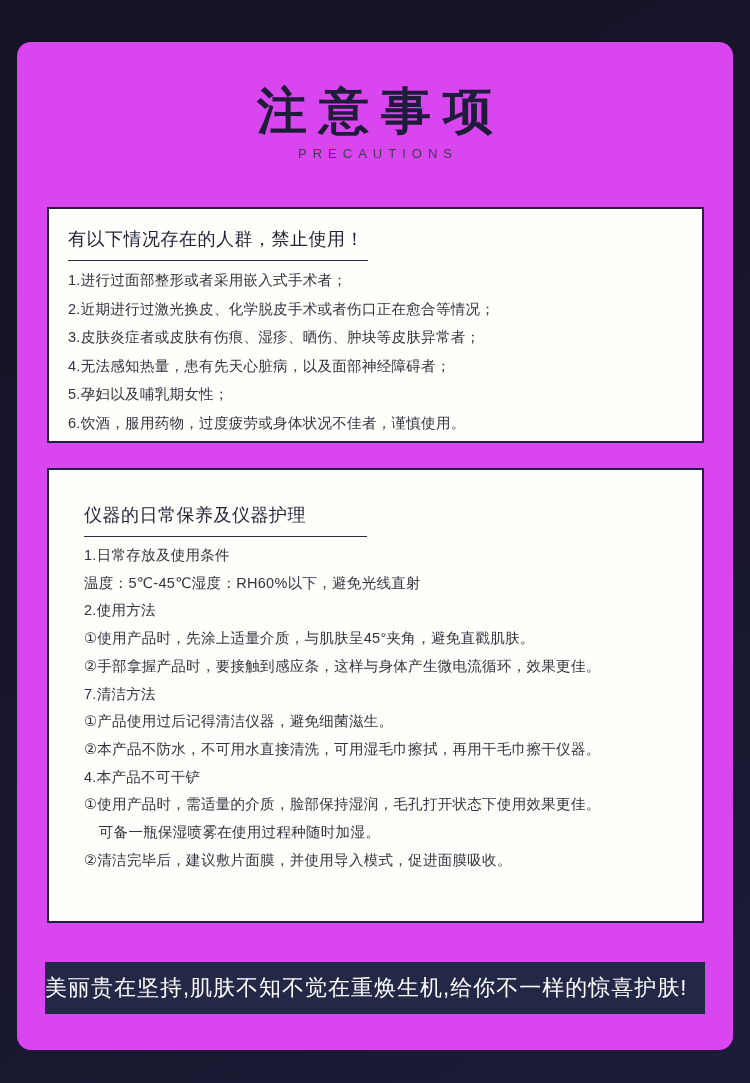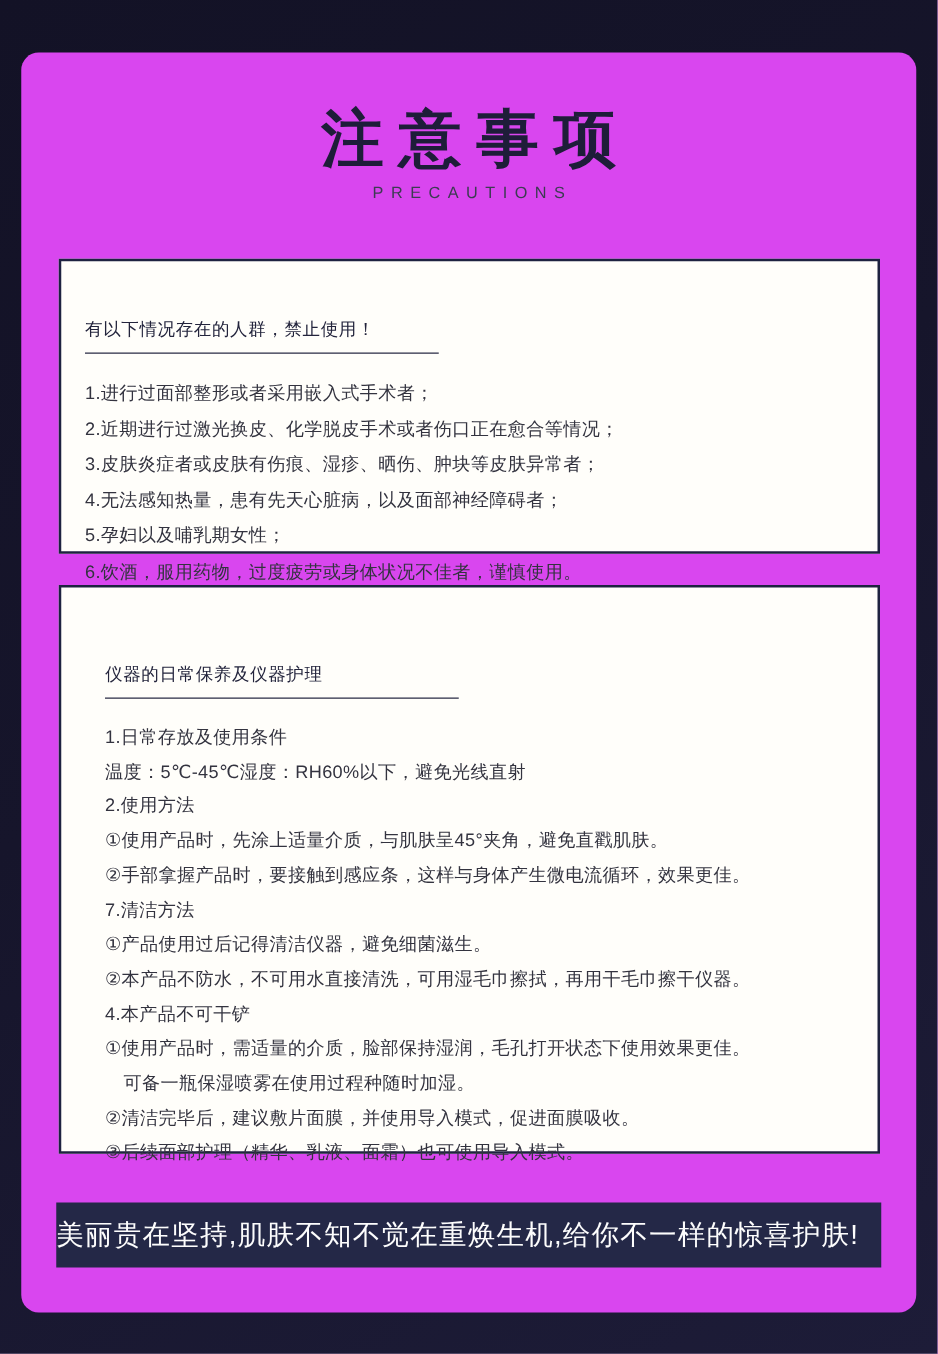--- a/index.html
+++ b/index.html
@@ -42,29 +42,28 @@
     position: absolute;
     left: 30px;
     width: 657px;
     border: 2px solid #1e2240;
     background: #fffefa;
   }
   .box-restrictions { top: 165px; height: 236px; padding: 18px 14px 0 19px; }
   .box-maintenance  { top: 426px; height: 455px; padding: 33px 14px 0 35px; }
   .section-heading {
     display: inline-block;
-    font-size: 14px;
+    font-size: 18px;
     color: #23243c;
     letter-spacing: 0.5px;
     border-bottom: 1px solid #2a2b44;
     padding: 0 4px 9px 0;
     min-width: 283px;
-    margin-top: 28px;
   }
-  .lines { margin-top: 18px; }
+  .lines { margin-top: 5px; }
   .line {
     font-size: 14.5px;
     color: #33333f;
     letter-spacing: 0.3px;
     line-height: 28.6px;
     white-space: nowrap;
   }
   .box-maintenance .line { line-height: 27.7px; }
   .banner {
     position: absolute;
@@ -111,21 +110,20 @@
         <div class="line">2.使用方法</div>
         <div class="line">①使用产品时，先涂上适量介质，与肌肤呈45°夹角，避免直戳肌肤。</div>
         <div class="line">②手部拿握产品时，要接触到感应条，这样与身体产生微电流循环，效果更佳。</div>
         <div class="line">7.清洁方法</div>
         <div class="line">①产品使用过后记得清洁仪器，避免细菌滋生。</div>
         <div class="line">②本产品不防水，不可用水直接清洗，可用湿毛巾擦拭，再用干毛巾擦干仪器。</div>
         <div class="line">4.本产品不可干铲</div>
         <div class="line">①使用产品时，需适量的介质，脸部保持湿润，毛孔打开状态下使用效果更佳。</div>
         <div class="line">　可备一瓶保湿喷雾在使用过程种随时加湿。</div>
         <div class="line">②清洁完毕后，建议敷片面膜，并使用导入模式，促进面膜吸收。</div>
-        <div class="line">③后续面部护理（精华、乳液、面霜）也可使用导入模式。</div>
       </div>
   </div>
 
   <div class="banner">
     <div class="banner-text">美丽贵在坚持,肌肤不知不觉在重焕生机,给你不一样的惊喜护肤!</div>
   </div>
 
 </div>
 
 </body></html>

